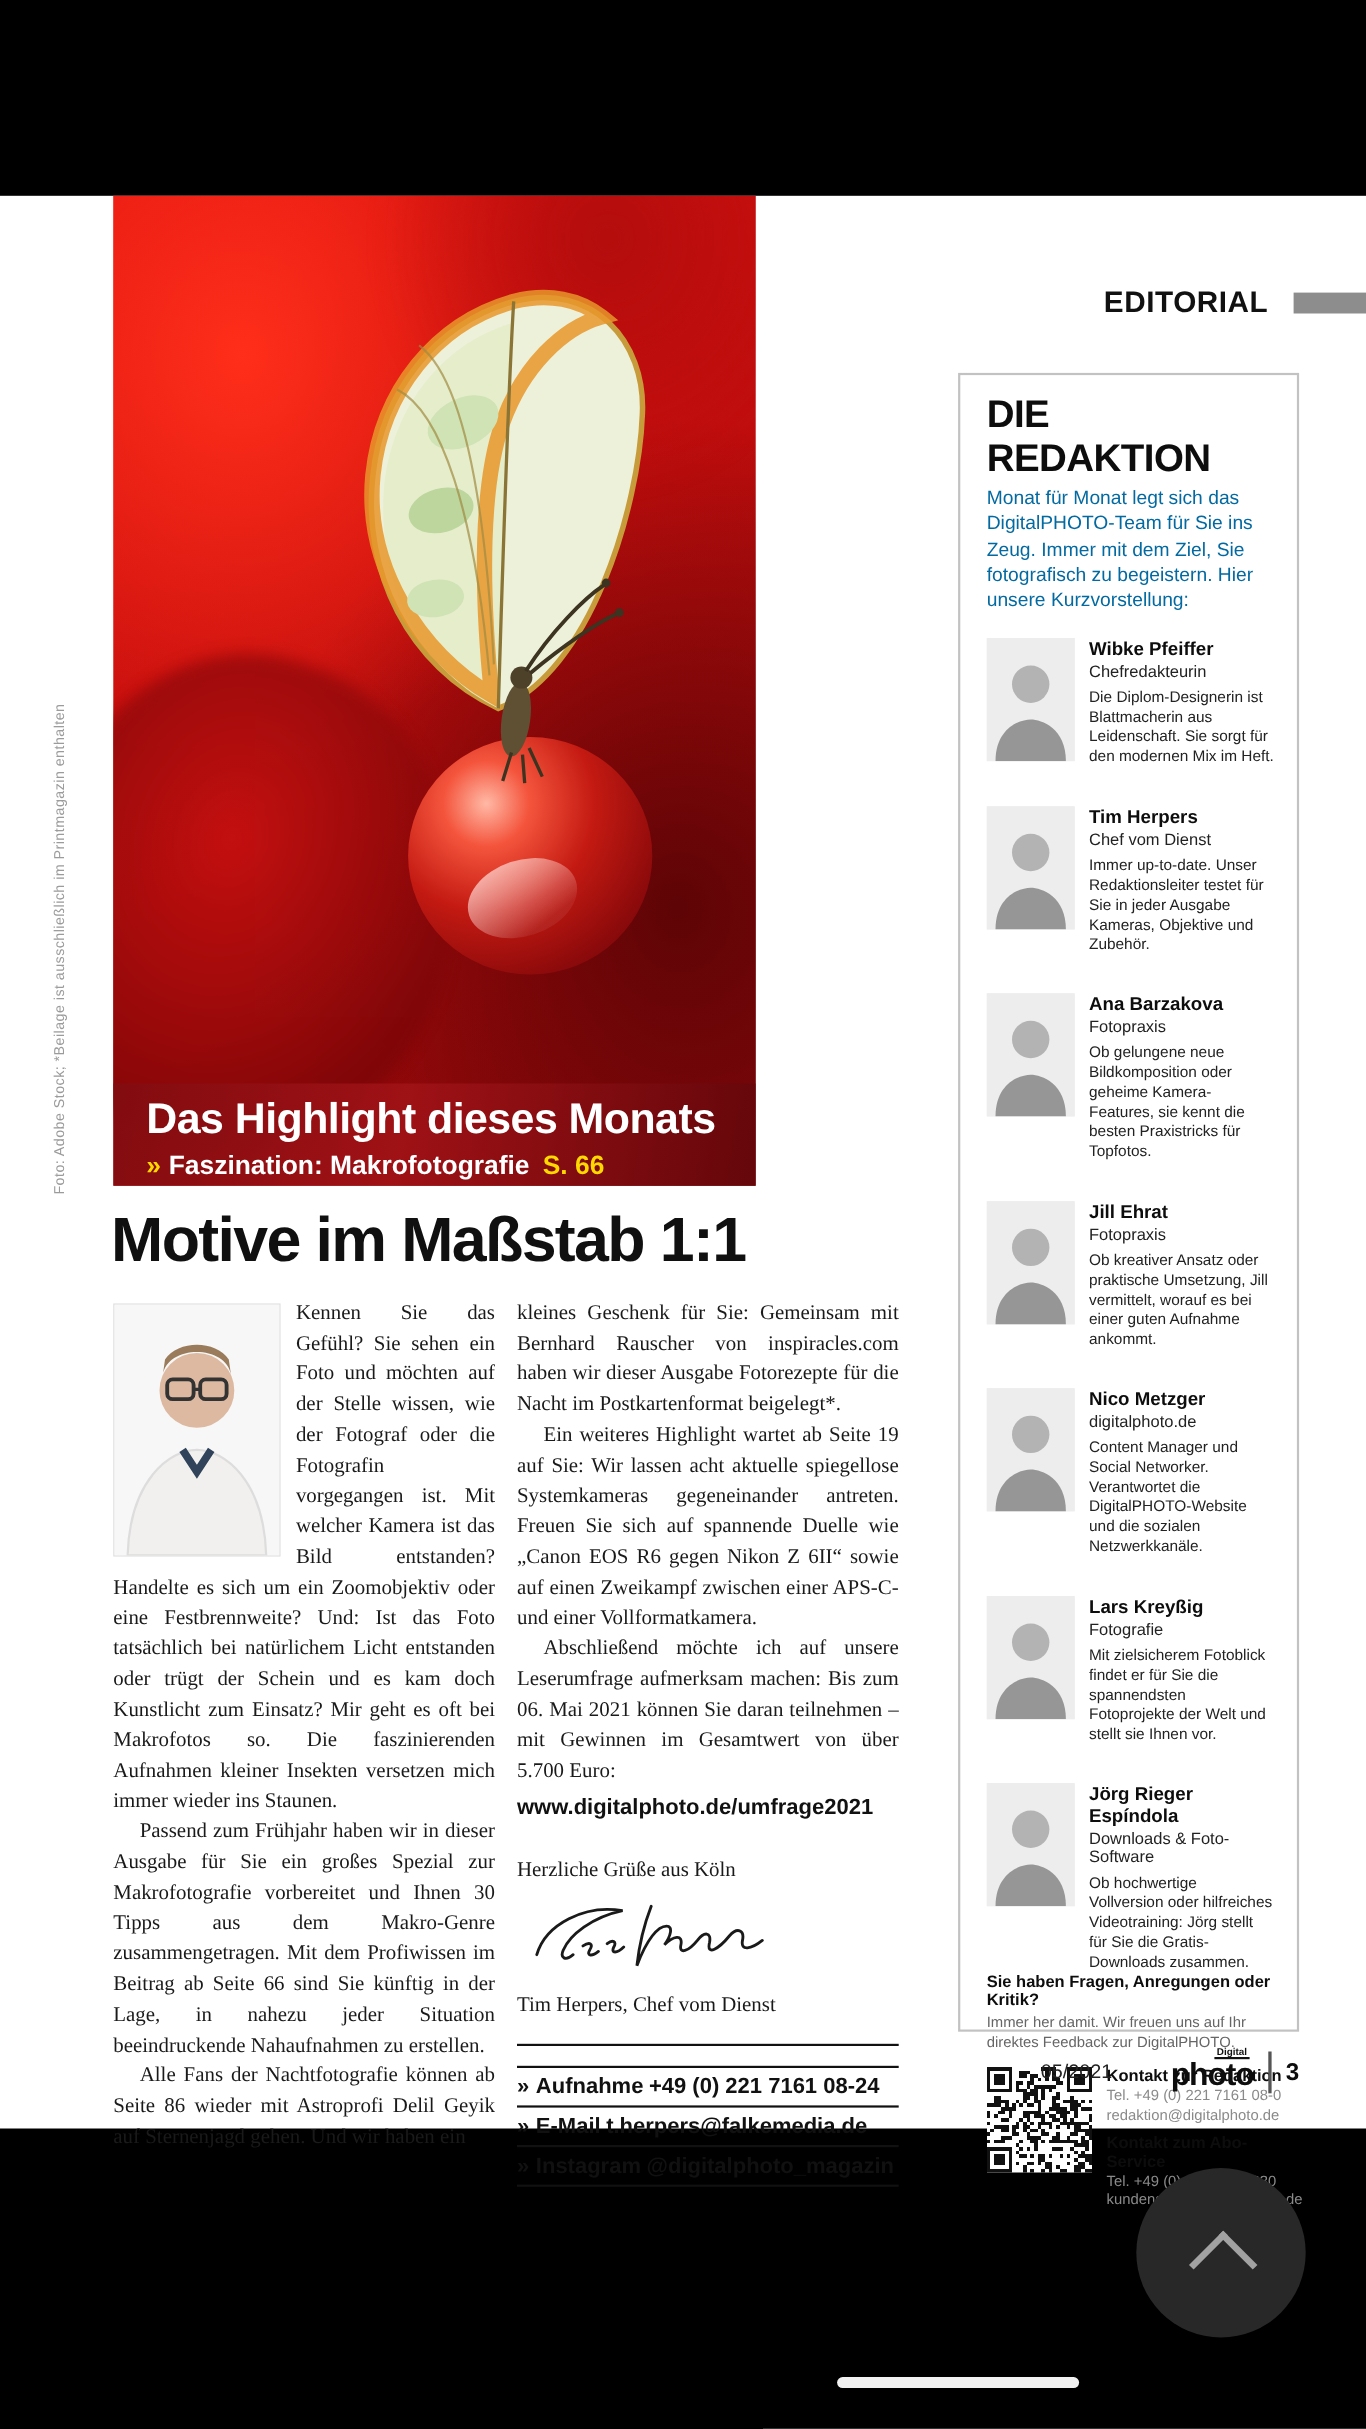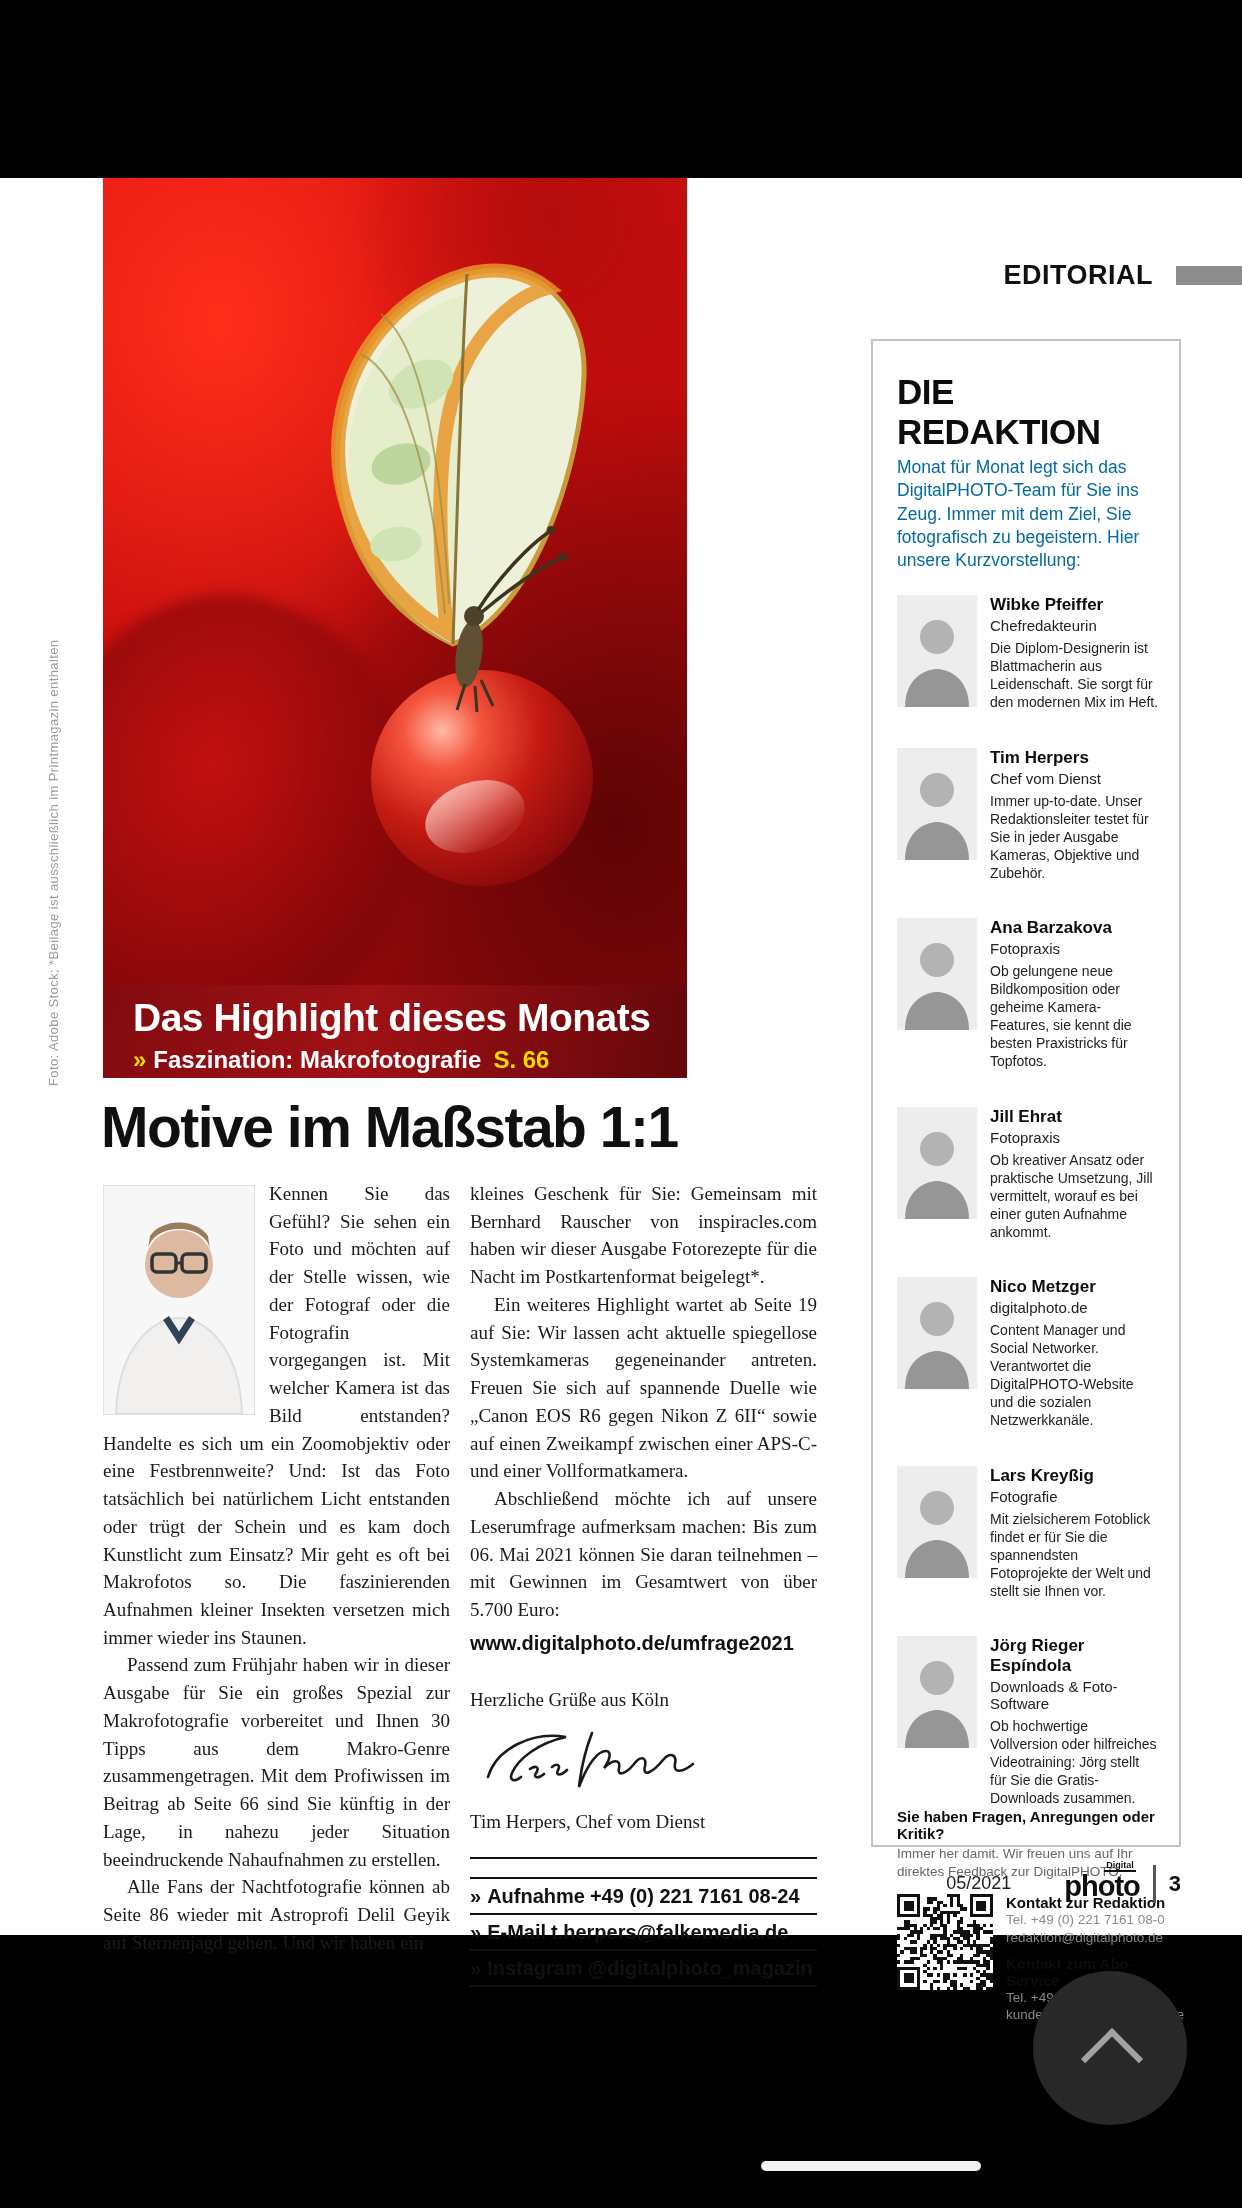--- a/index.html
+++ b/index.html
@@ -58,21 +58,21 @@
   .signature{margin:4px 0 0 4px;}
   .sig-name{font-family:"Liberation Serif",serif;font-size:19px;color:#1a1a1a;margin-top:0;}
   .contact-list{margin-top:24px;border-top:2px solid #111;}
   .contact-list::before{content:"";display:block;height:18px;border-bottom:2px solid #111;}
   .contact-row{display:flex;align-items:baseline;gap:5px;border-bottom:2px solid #111;
     padding:6px 0 5px;font-size:20px;font-weight:800;color:#111;}
   .contact-row .arrows{letter-spacing:-2px;margin-right:3px;}
 
   
   .sidebar{position:absolute;left:871px;top:161px;width:310px;height:1508px;box-sizing:border-box;
-    border:2px solid #c2c2c2;background:#fff;padding:31px 20px 18px 24px;
+    border:2px solid #c2c2c2;background:#fff;padding:16px 20px 18px 24px;
     display:flex;flex-direction:column;}
   .sb-title{font-size:35px;font-weight:900;letter-spacing:-.5px;color:#0d0d0d;}
   .sb-intro{margin-top:4px;font-size:17.5px;line-height:1.33;font-weight:400;color:#0369a1;}
   .members{margin-top:23px;display:flex;flex-direction:column;gap:36px;}
   .member{display:flex;gap:13px;}
   .m-photo{width:80px;height:112px;flex:none;background:#ededed;}
   .m-photo svg{display:block;}
   .m-name{font-size:17px;font-weight:800;color:#0d0d0d;}
   .m-role{font-size:15px;color:#222;margin-top:2px;}
   .m-desc{font-size:14px;line-height:1.28;color:#222;margin-top:6px;}

